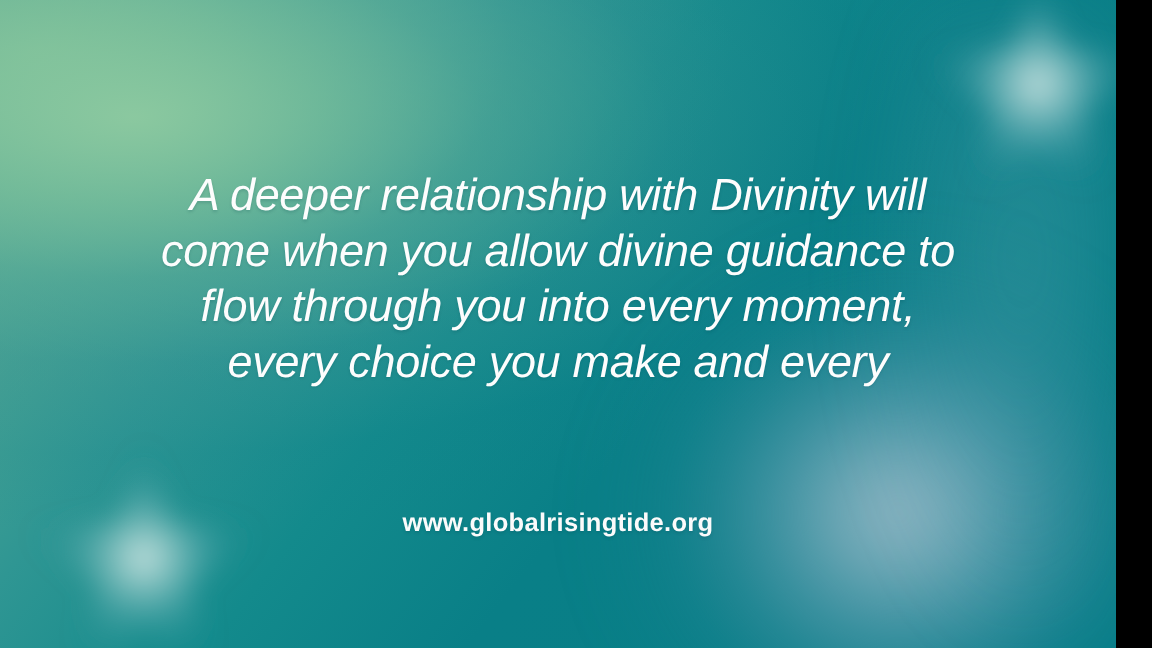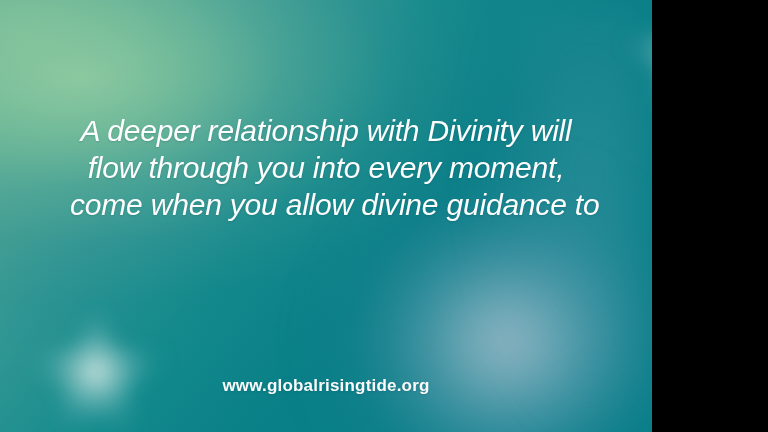--- a/index.html
+++ b/index.html
@@ -2,21 +2,21 @@
 <html><head>
 <meta charset="utf-8">
 <style>
   html, body {
     margin: 0;
     padding: 0;
     background: #000;
   }
   #stage {
     position: relative;
-    width: 652px;
+    width: 744px;
     height: 432px;
     overflow: hidden;
     background: #097f87;
     font-family: "Liberation Sans", sans-serif;
   }
 
   
   .layer {
     position: absolute;
     pointer-events: none;
@@ -88,21 +88,21 @@
     letter-spacing: -0.2px;
     text-shadow: 0 1px 2px rgba(0, 60, 70, 0.18);
     padding: 0 70px;
   }
   .quote-line { display: block; white-space: nowrap; }
 
   #site-url {
     position: absolute;
     left: 0;
     right: 0;
-    top: 376px;
+    top: 339px;
     text-align: center;
     color: #fbfbfb;
     font-size: 17px;
     font-weight: 700;
     letter-spacing: 0.2px;
     text-shadow: 0 1px 2px rgba(0, 60, 70, 0.18);
   }
 </style>
 </head>
 <body>
@@ -142,19 +142,20 @@
         <filter id="starBlurB" x="-60%" y="-60%" width="220%" height="220%">
           <feGaussianBlur stdDeviation="9"></feGaussianBlur>
         </filter>
       </defs>
       <path filter="url(#starBlurB)" fill="url(#starGradB)" d="M88 8 L106 62 L166 68 L120 104 L134 164 L88 130 L42 164 L56 104 L10 68 L70 62 Z"></path>
     </svg>
   </div>
 
   <div id="quote-block">
     <span class="quote-line">A deeper relationship with Divinity will</span>
+    <span class="quote-line">come when you allow divine guidance to</span>
     <span class="quote-line">flow through you into every moment,</span>
-    <span class="quote-line">come when you allow divine guidance to</span>
+    <span class="quote-line">every choice you make and every</span>
   </div>
 
   <div id="site-url">www.globalrisingtide.org</div>
 
 </div>
 
 </body></html>

